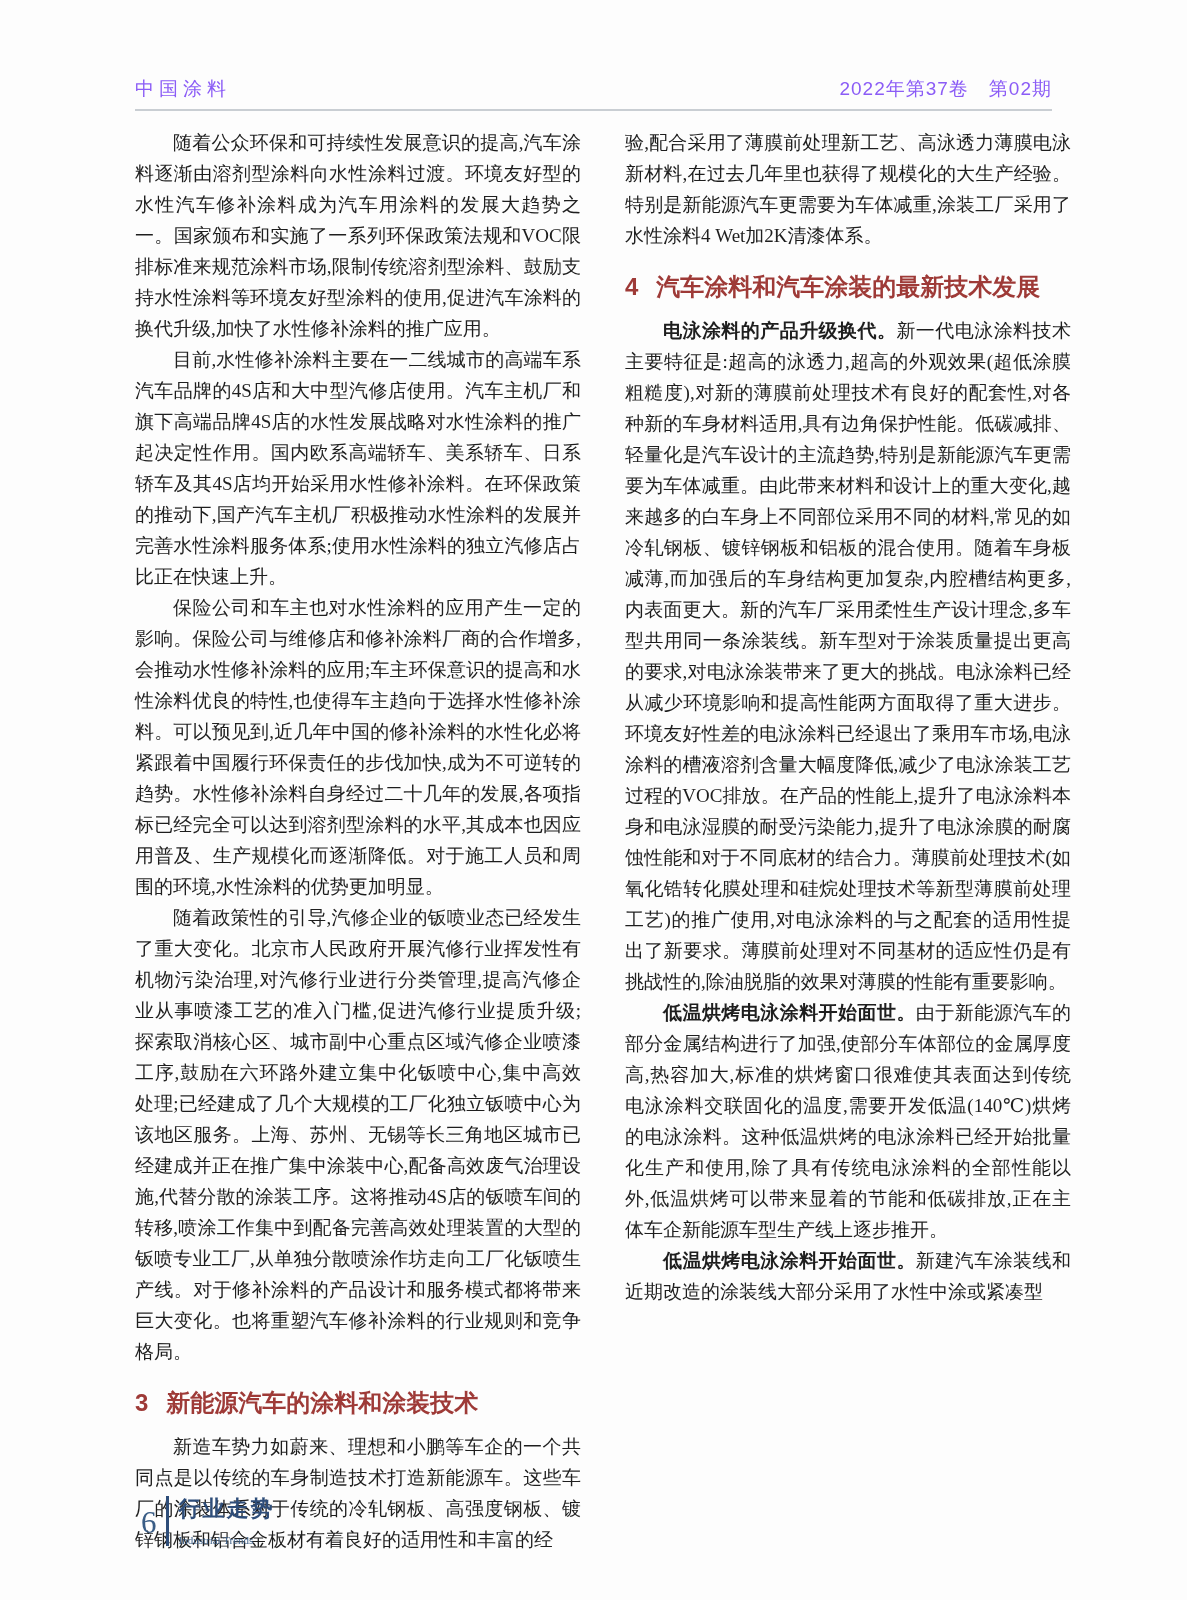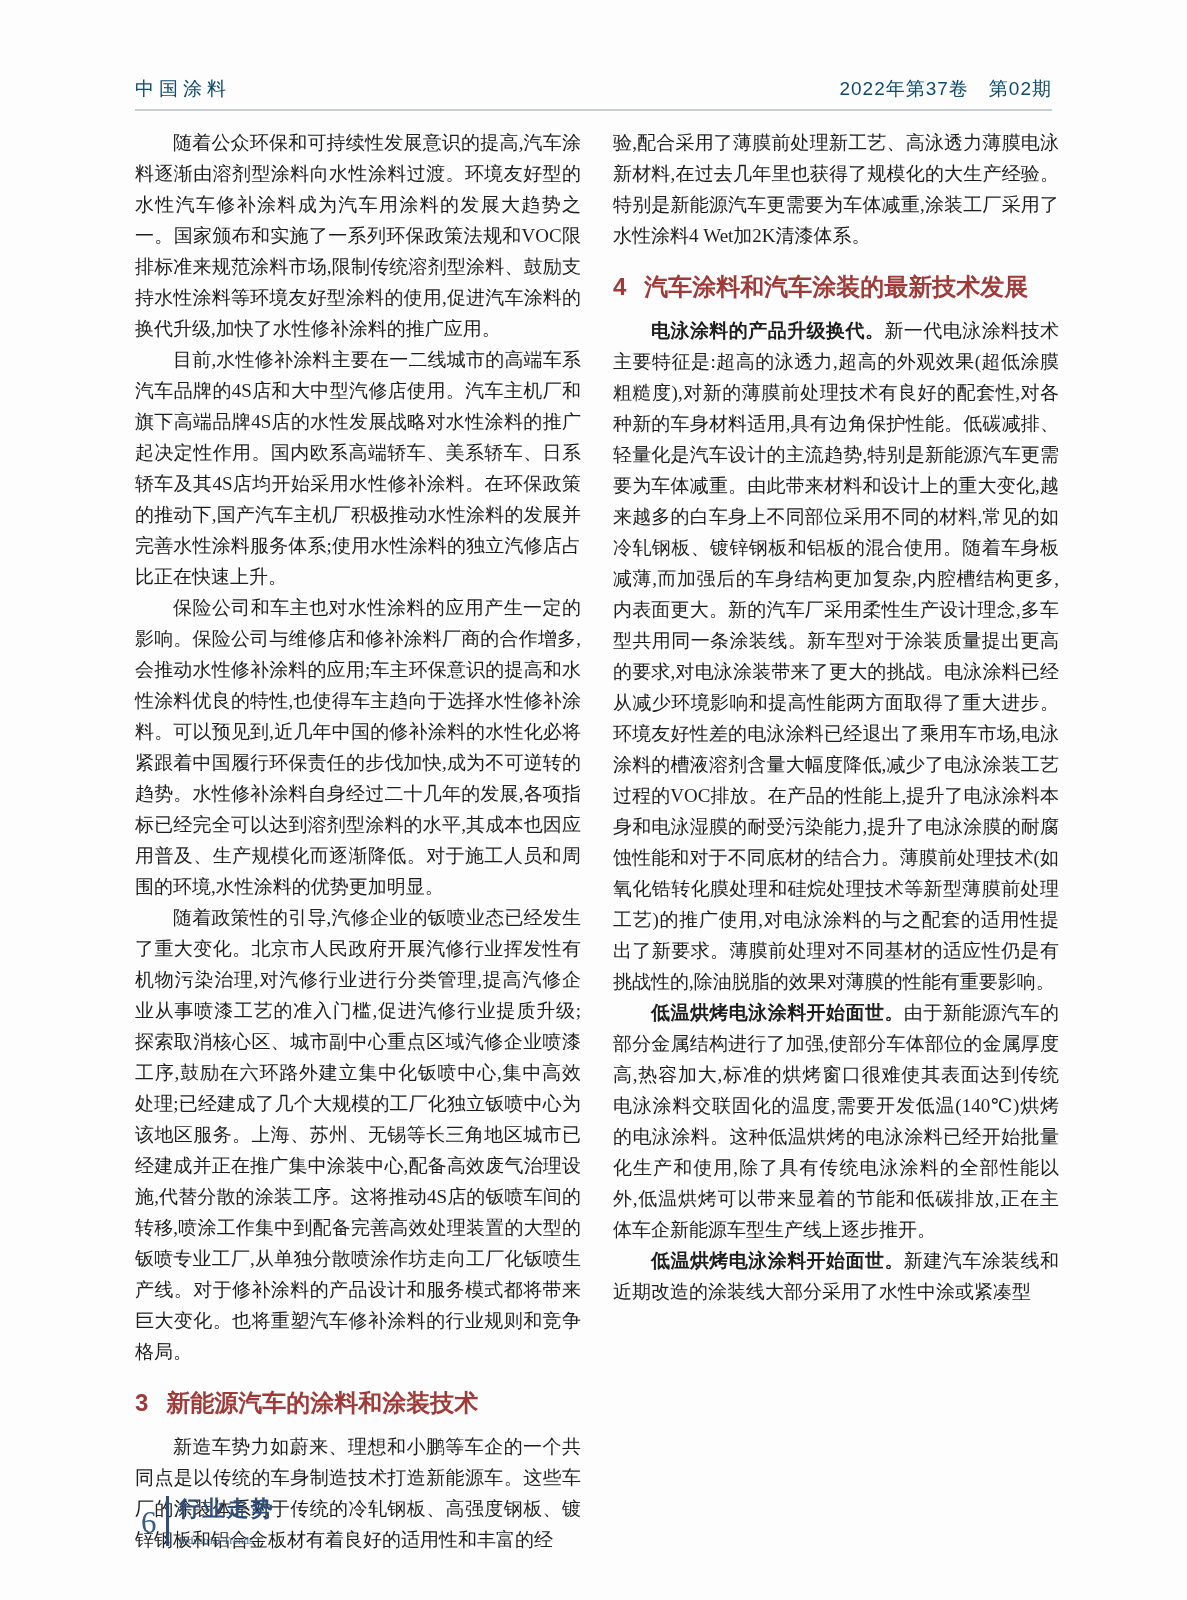--- a/index.html
+++ b/index.html
@@ -4,31 +4,31 @@
 <style>
   html,body { margin:0; padding:0; background:#e9e9e9; }
   .page {
     position:relative; width:1187px; height:1600px; margin:0 auto;
     background:#fdfdfd; overflow:hidden;
   }
   
   .page-header {
     position:absolute; top:76px; left:135px; width:917px;
     display:flex; justify-content:space-between; align-items:center;
-    color:#0c4a6e; font-family:"Liberation Sans", sans-serif; font-size:19px;
+    color:#8b5cf6; font-family:"Liberation Sans", sans-serif; font-size:19px;
   }
   .journal-name { letter-spacing:5px; }
   .issue-info { letter-spacing:1px; }
   .header-rule {
     position:absolute; top:109px; left:135px; width:917px;
     border-top:2px solid #c9ced3; height:0;
   }
   
   .columns {
-    position:absolute; top:127px; left:135px; display:flex; gap:32px;
+    position:absolute; top:127px; left:135px; display:flex; gap:44px;
   }
   .col {
     width:446px; text-align:justify;
     font-family:"Liberation Serif", "DejaVu Serif", serif;
     font-size:19px; line-height:31px; color:#1e1e1e;
   }
   .para { margin:0; text-indent:2em; }
   .para.no-indent { text-indent:0; }
   .lead {
     font-weight:700;

